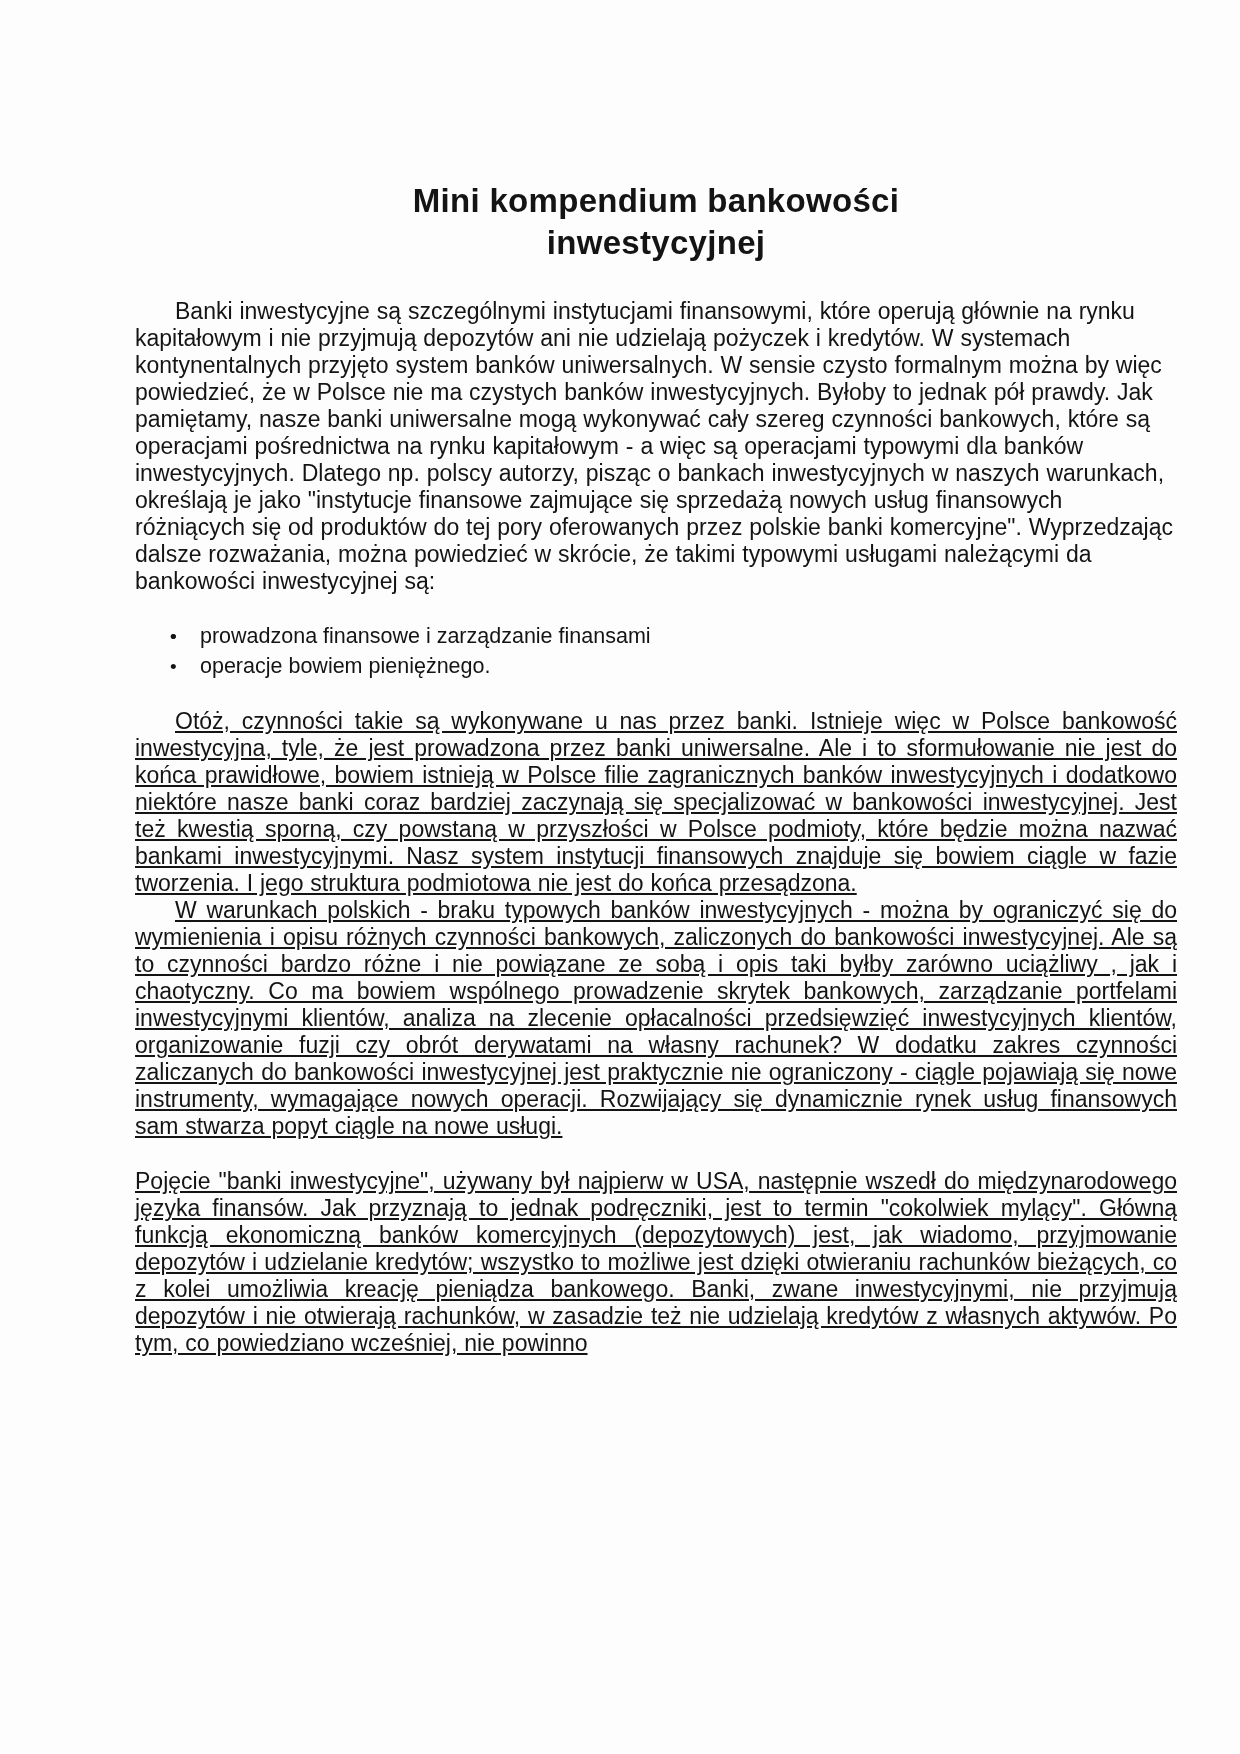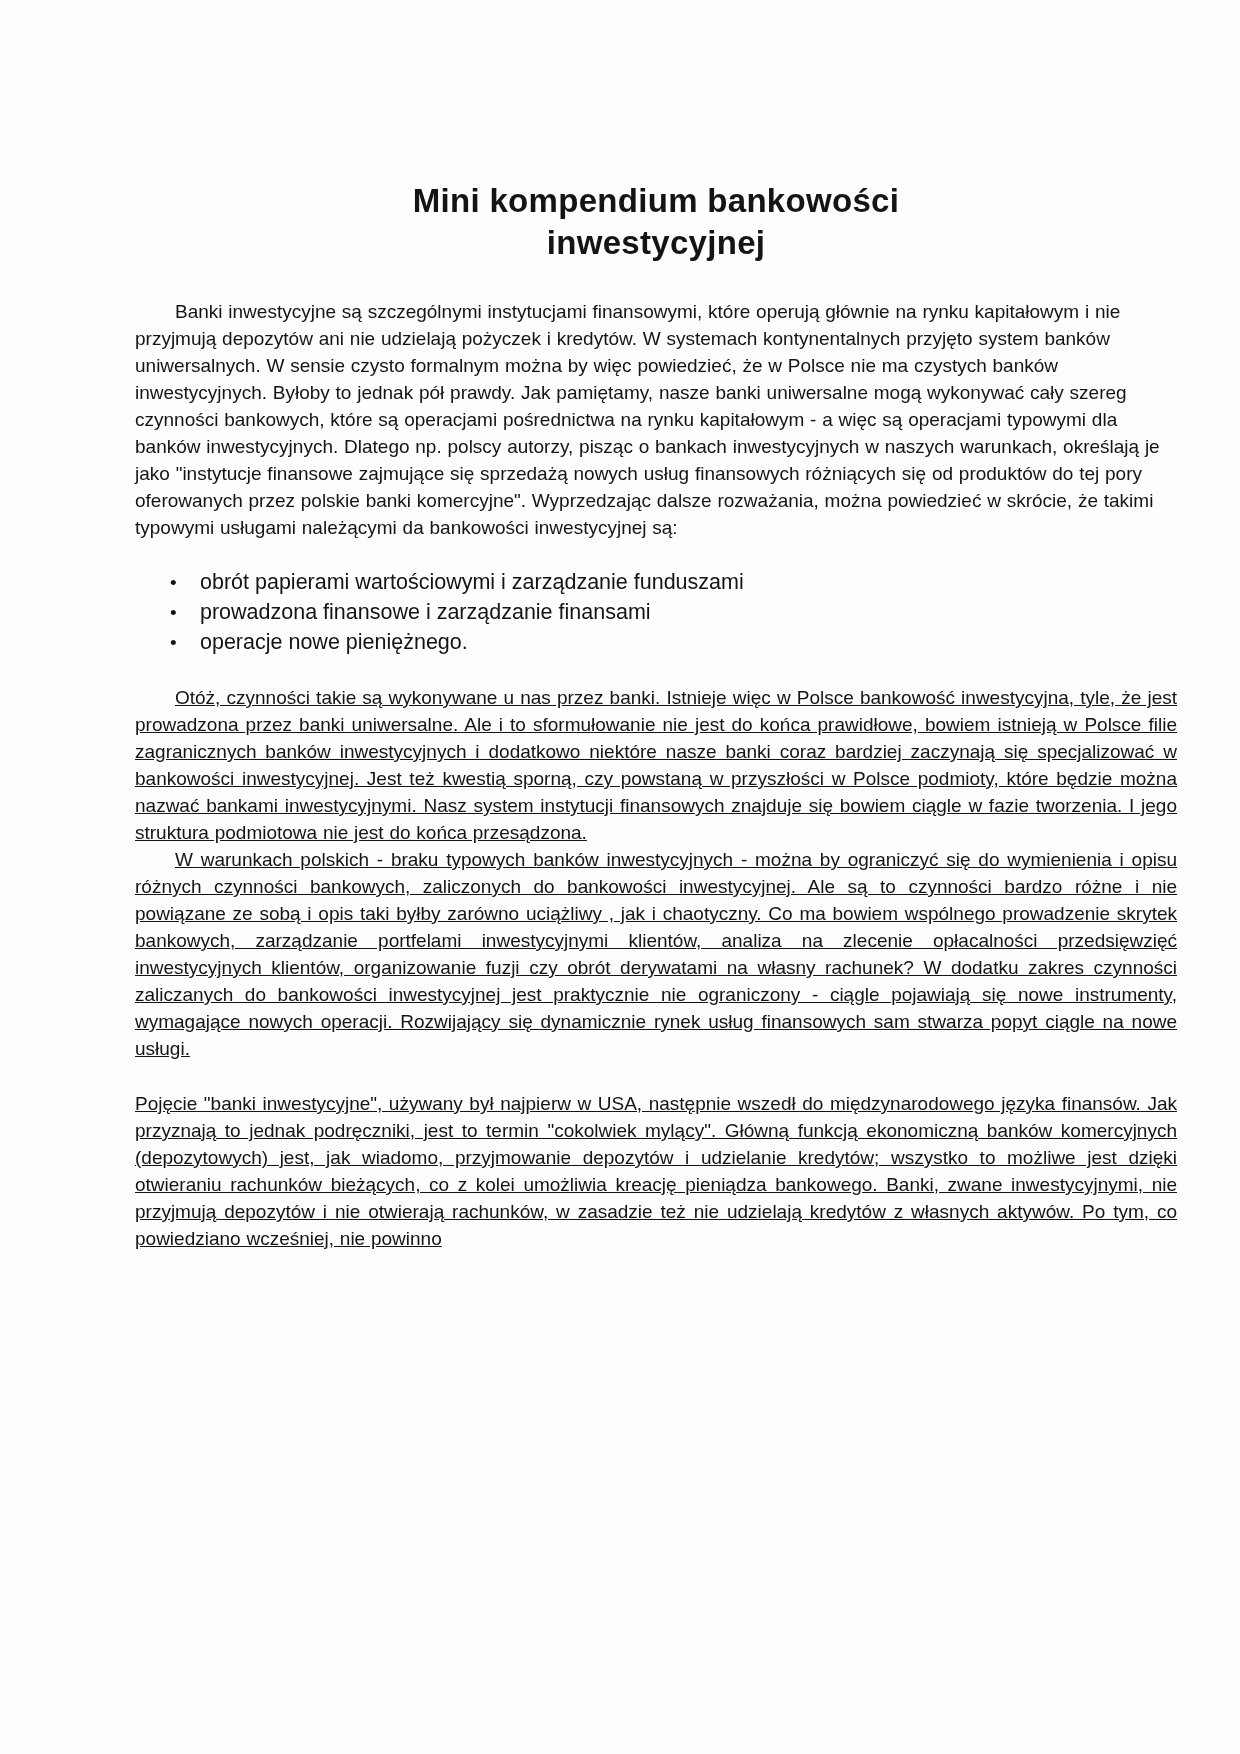--- a/index.html
+++ b/index.html
@@ -24,21 +24,21 @@
     font-size: 33px;
     line-height: 42px;
     font-weight: 700;
     text-align: center;
     letter-spacing: 0.3px;
     max-width: 640px;
     margin: 0 auto 34px auto;
   }
   .para {
     margin: 0;
-    font-size: 19px;
+    font-size: 23px;
     line-height: 27px;
     word-spacing: 0.5px;
   }
   .indent      { text-indent: 40px; }
   .justify     { text-align: justify; text-decoration: underline; }
   .gap-top     { margin-top: 28px; }
   .bullet-list {
     list-style: none;
     margin: 28px 0 28px 0;
     padding: 0 0 0 35px;
@@ -63,31 +63,30 @@
 <div class="page">
 
   <h1 class="doc-title">Mini kompendium bankowości inwestycyjnej</h1>
 
   <p class="para indent">Banki inwestycyjne są szczególnymi instytucjami finansowymi, które operują głównie na rynku kapitałowym i nie przyjmują depozytów ani nie udzielają pożyczek i kredytów. W systemach kontynentalnych przyjęto system banków uniwersalnych. W sensie czysto formalnym można by więc powiedzieć, że w Polsce nie ma czystych banków inwestycyjnych. Byłoby to jednak pół prawdy. Jak pamiętamy, nasze banki uniwersalne mogą wykonywać cały szereg czynności bankowych, które są operacjami pośrednictwa na rynku kapitałowym - a więc są operacjami typowymi dla banków inwestycyjnych. Dlatego np. polscy autorzy, pisząc o bankach inwestycyjnych w naszych warunkach, określają je jako "instytucje finansowe zajmujące się sprzedażą nowych usług finansowych różniących się od produktów do tej pory oferowanych przez polskie banki komercyjne". Wyprzedzając dalsze rozważania, można powiedzieć w skrócie, że takimi typowymi usługami należącymi da bankowości inwestycyjnej są:</p>
 
   <ul class="bullet-list">
 
       <li>
         <span class="bullet">•</span>
-        <span>obrót papierami wartościowymi i zarządzanie funduszami</span>
       </li>
 
       <li>
         <span class="bullet">•</span>
         <span>prowadzona finansowe i zarządzanie finansami</span>
       </li>
 
       <li>
         <span class="bullet">•</span>
-        <span>operacje nowe pieniężnego.</span>
+        <span>operacje bowiem pieniężnego.</span>
       </li>
     </ul>
 
   <p class="para indent justify">Otóż, czynności takie są wykonywane u nas przez banki. Istnieje więc w Polsce bankowość inwestycyjna, tyle, że jest prowadzona przez banki uniwersalne. Ale i to sformułowanie nie jest do końca prawidłowe, bowiem istnieją w Polsce filie zagranicznych banków inwestycyjnych i dodatkowo niektóre nasze banki coraz bardziej zaczynają się specjalizować w bankowości inwestycyjnej. Jest też kwestią sporną, czy powstaną w przyszłości w Polsce podmioty, które będzie można nazwać bankami inwestycyjnymi. Nasz system instytucji finansowych znajduje się bowiem ciągle w fazie tworzenia. I jego struktura podmiotowa nie jest do końca przesądzona.</p>
 
   <p class="para indent justify">W warunkach polskich - braku typowych banków inwestycyjnych - można by ograniczyć się do wymienienia i opisu różnych czynności bankowych, zaliczonych do bankowości inwestycyjnej. Ale są to czynności bardzo różne i nie powiązane ze sobą i opis taki byłby zarówno uciążliwy , jak i chaotyczny. Co ma bowiem wspólnego prowadzenie skrytek bankowych, zarządzanie portfelami inwestycyjnymi klientów, analiza na zlecenie opłacalności przedsięwzięć inwestycyjnych klientów, organizowanie fuzji czy obrót derywatami na własny rachunek? W dodatku zakres czynności zaliczanych do bankowości inwestycyjnej jest praktycznie nie ograniczony - ciągle pojawiają się nowe instrumenty, wymagające nowych operacji. Rozwijający się dynamicznie rynek usług finansowych sam stwarza popyt ciągle na nowe usługi.</p>
 
   <p class="para justify gap-top">Pojęcie "banki inwestycyjne", używany był najpierw w USA, następnie wszedł do międzynarodowego języka finansów. Jak przyznają to jednak podręczniki, jest to termin "cokolwiek mylący". Główną funkcją ekonomiczną banków komercyjnych (depozytowych) jest, jak wiadomo, przyjmowanie depozytów i udzielanie kredytów; wszystko to możliwe jest dzięki otwieraniu rachunków bieżących, co z kolei umożliwia kreację pieniądza bankowego. Banki, zwane inwestycyjnymi, nie przyjmują depozytów i nie otwierają rachunków, w zasadzie też nie udzielają kredytów z własnych aktywów. Po tym, co powiedziano wcześniej, nie powinno</p>
 
 </div>

